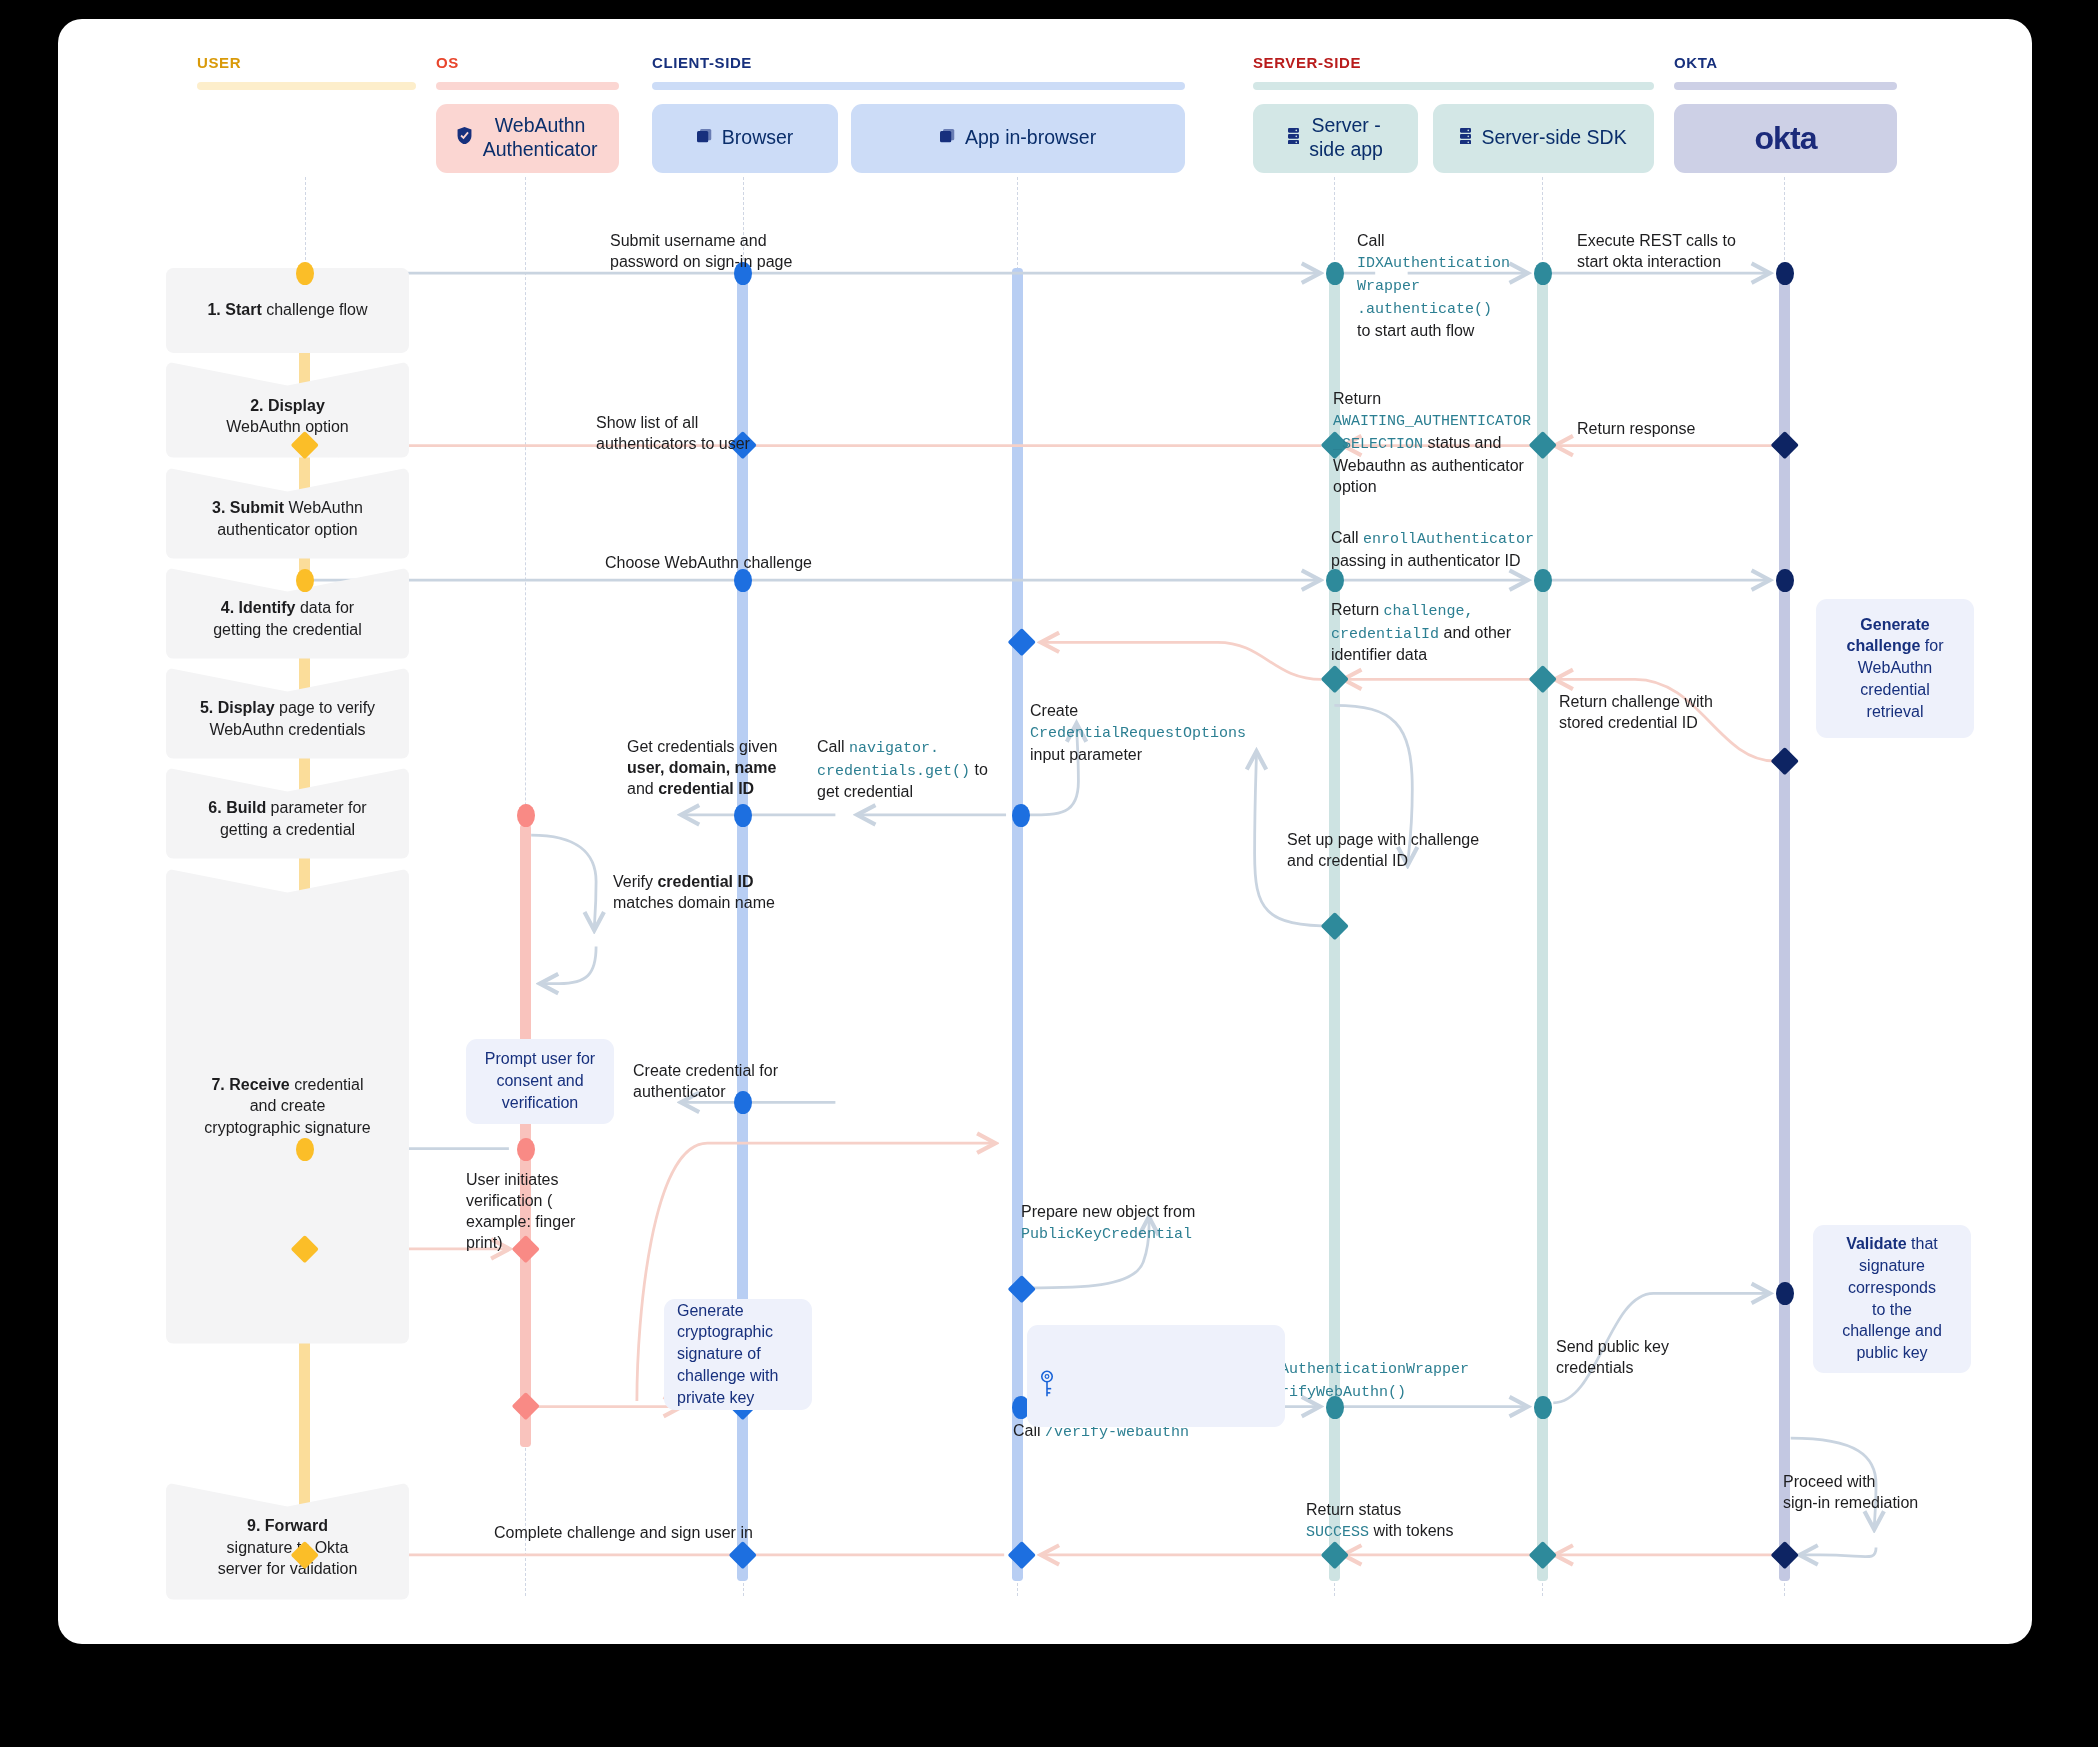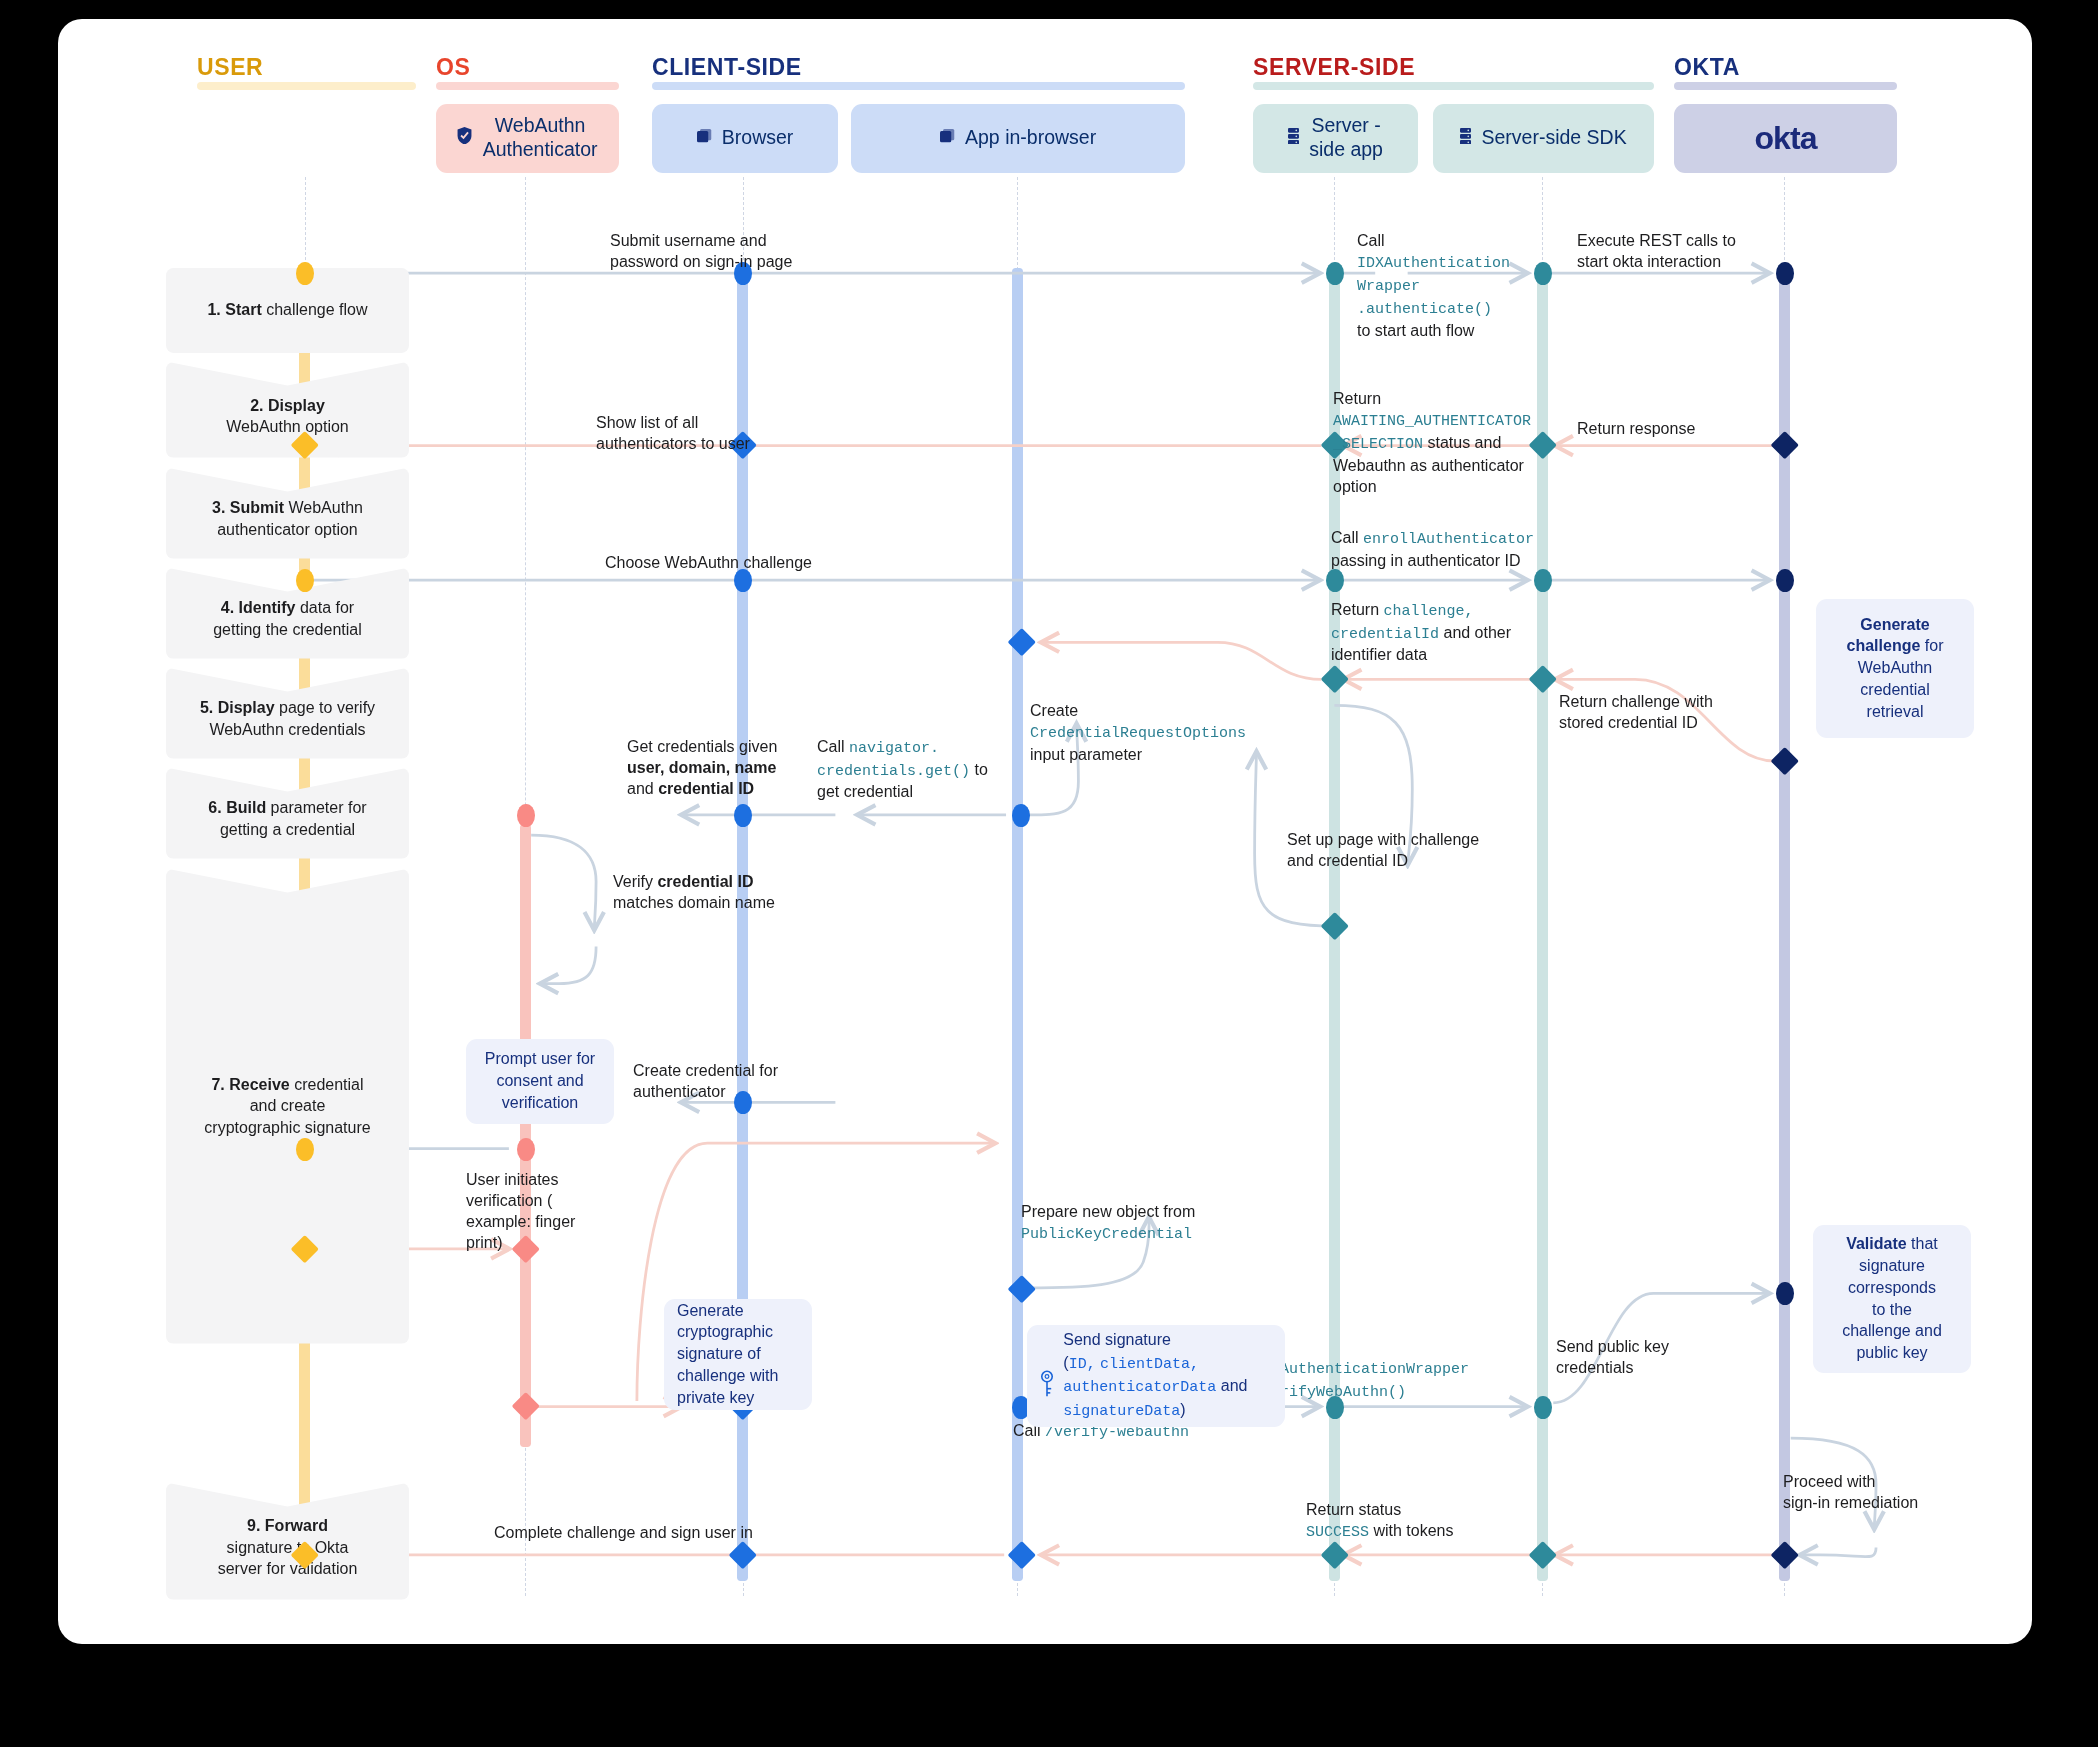--- a/index.html
+++ b/index.html
@@ -12,21 +12,21 @@
   }
   #card {
     position:absolute; left:58px; top:18.6px;
     width:1974px; height:1625px;
     background:#ffffff; border-radius:24px;
   }
   #stage { position:absolute; inset:0; }
 
   
   .grp-label {
-    position:absolute; font-weight:bold; font-size:23px; letter-spacing:0.6px;
+    position:absolute; font-weight:bold; font-size:15px; letter-spacing:0.6px;
   }
   .grp-bar { position:absolute; height:8.3px; border-radius:4.6px; }
 
   
   .actor {
     position:absolute; border-radius:11px;
     display:flex; align-items:center; justify-content:center;
     gap:10.2px; color:#0a2e6b; font-size:19.5px; line-height:1.22;
     text-align:center; padding:5.6px 9.3px;
   }
@@ -441,21 +441,20 @@
   <div class="callout lefttail callout-keyed" style="left:969px;top:1306px;width:258px;height:102px">
     <span class="ico">
       <svg width="14" height="28" viewBox="0 0 15 30">
             <circle cx="7.5" cy="7" r="5.6" fill="none" stroke="#1a64d8" stroke-width="1.7"></circle>
             <circle cx="7.5" cy="7" r="2" fill="none" stroke="#1a64d8" stroke-width="1.3"></circle>
             <path d="M7.5 12.6 V28" stroke="#1a64d8" stroke-width="1.7" fill="none"></path>
             <path d="M7.5 20 H12" stroke="#1a64d8" stroke-width="1.7" fill="none"></path>
             <path d="M7.5 24.5 H11" stroke="#1a64d8" stroke-width="1.7" fill="none"></path>
           </svg>
     </span>
-    <span style="line-height:1.42"><span>Send signature</span><br><span>(</span><span class="code-b">ID,</span> <span class="code-b">clientData,</span><br><span class="code-b">authenticatorData</span><span> and</span><br><span class="code-b">signatureData</span><span>)</span></span>
   </div>
 
   <div class="callout lefttail" style="left:1755px;top:1206px;width:158px;height:148px">
     <span><b>Validate</b><span> that
 signature
 corresponds
 to the
 challenge and
 public key</span></span>
   </div>

